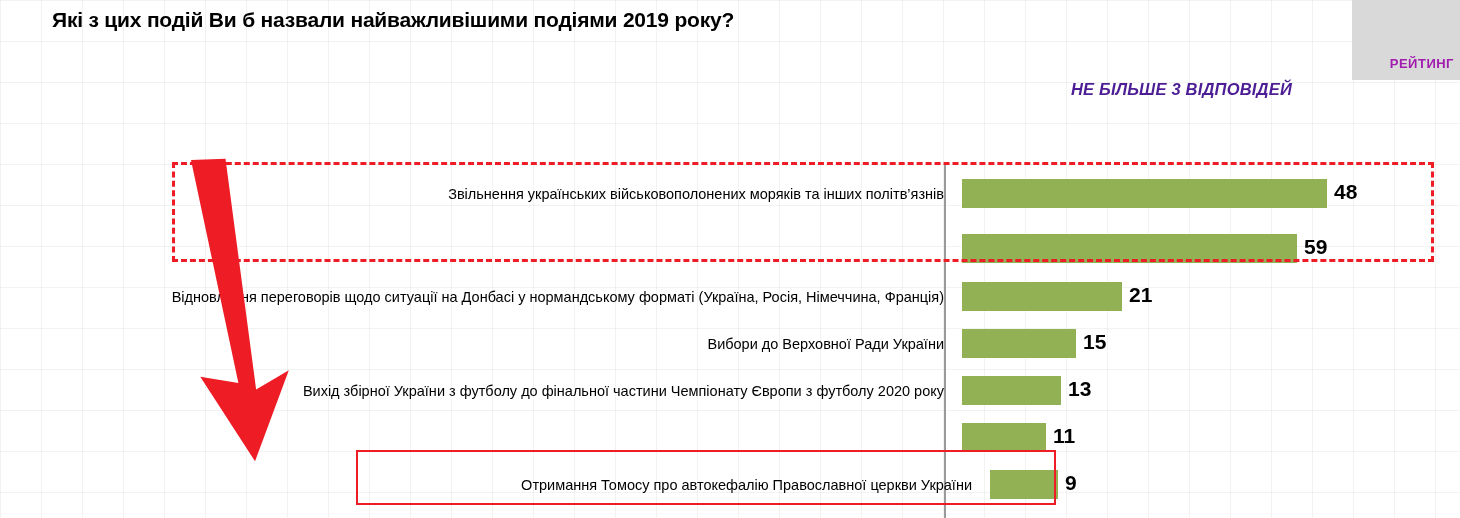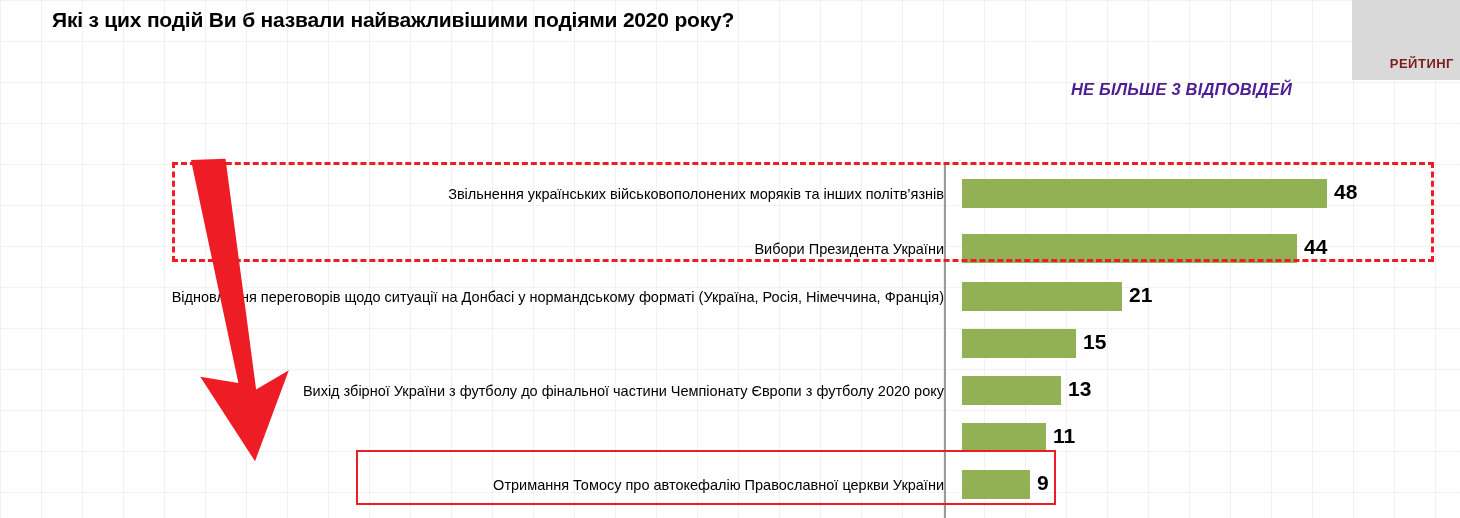--- a/index.html
+++ b/index.html
@@ -42,21 +42,21 @@
     width: 108px;
     height: 80px;
     background: #d9d9d9;
   }
   .logo-text {
     position: absolute;
     right: 6px;
     top: 56px;
     font-size: 13px;
     font-weight: bold;
-    color: #7f1d1d;
+    color: #a21caf;
     letter-spacing: 0.5px;
   }
   .subnote {
     position: absolute;
     right: 168px;
     top: 80px;
     font-size: 16.5px;
     font-style: italic;
     font-weight: bold;
     color: #4c1d95;
@@ -144,66 +144,66 @@
     width: 300px;
     height: 330px;
     pointer-events: none;
   }
 </style>
 </head>
 <body>
 
 <div class="grid-bg"></div>
 
-<div class="title">Які з цих подій Ви б назвали найважливішими подіями 2020 року?</div>
+<div class="title">Які з цих подій Ви б назвали найважливішими подіями 2019 року?</div>
 
 <div class="logo-box"></div>
 <div class="logo-text">РЕЙТИНГ</div>
 
 <div class="subnote">НЕ БІЛЬШЕ 3 ВІДПОВІДЕЙ</div>
 
 <div class="chart">
 
   <div class="axis-line"></div>
 
   <div class="row" style="top:20px;">
     <div class="row-label">Звільнення українських військовополонених моряків та інших політв’язнів</div>
     <div class="bar" style="width:365px;"></div>
     <div class="bar-value" style="left:1318px;">48</div>
   </div>
 
   <div class="row" style="top:75px;">
-    <div class="row-label">Вибори Президента України</div>
     <div class="bar" style="width:335px;"></div>
-    <div class="bar-value" style="left:1288px;">44</div>
+    <div class="bar-value" style="left:1288px;">59</div>
   </div>
 
   <div class="row" style="top:123px;">
     <div class="row-label">Відновлення переговорів щодо ситуації на Донбасі у нормандському форматі (Україна, Росія, Німеччина, Франція)</div>
     <div class="bar" style="width:160px;"></div>
     <div class="bar-value" style="left:1113px;">21</div>
   </div>
 
   <div class="row" style="top:170px;">
+    <div class="row-label">Вибори до Верховної Ради України</div>
     <div class="bar" style="width:114px;"></div>
     <div class="bar-value" style="left:1067px;">15</div>
   </div>
 
   <div class="row" style="top:217px;">
     <div class="row-label">Вихід збірної України з футболу до фінальної частини Чемпіонату Європи з футболу 2020 року</div>
     <div class="bar" style="width:99px;"></div>
     <div class="bar-value" style="left:1052px;">13</div>
   </div>
 
   <div class="row" style="top:264px;">
     <div class="bar" style="width:84px;"></div>
     <div class="bar-value" style="left:1037px;">11</div>
   </div>
 
-  <div class="row" style="top:311px;">
+  <div class="row" style="top:311px;margin-left:28px;">
     <div class="row-label">Отримання Томосу про автокефалію Православної церкви України</div>
     <div class="bar" style="width:68px;"></div>
     <div class="bar-value" style="left:1021px;">9</div>
   </div>
 
   <div class="dashed-box"></div>
   <div class="solid-box"></div>
 
   <svg class="arrow-svg" viewBox="0 0 300 330">
     <polygon points="62,0 96,6 78,238 114,226 62,308 26,214 62,228" fill="#ee1c25" transform="translate(10,5) rotate(-12 70 150)"></polygon>

